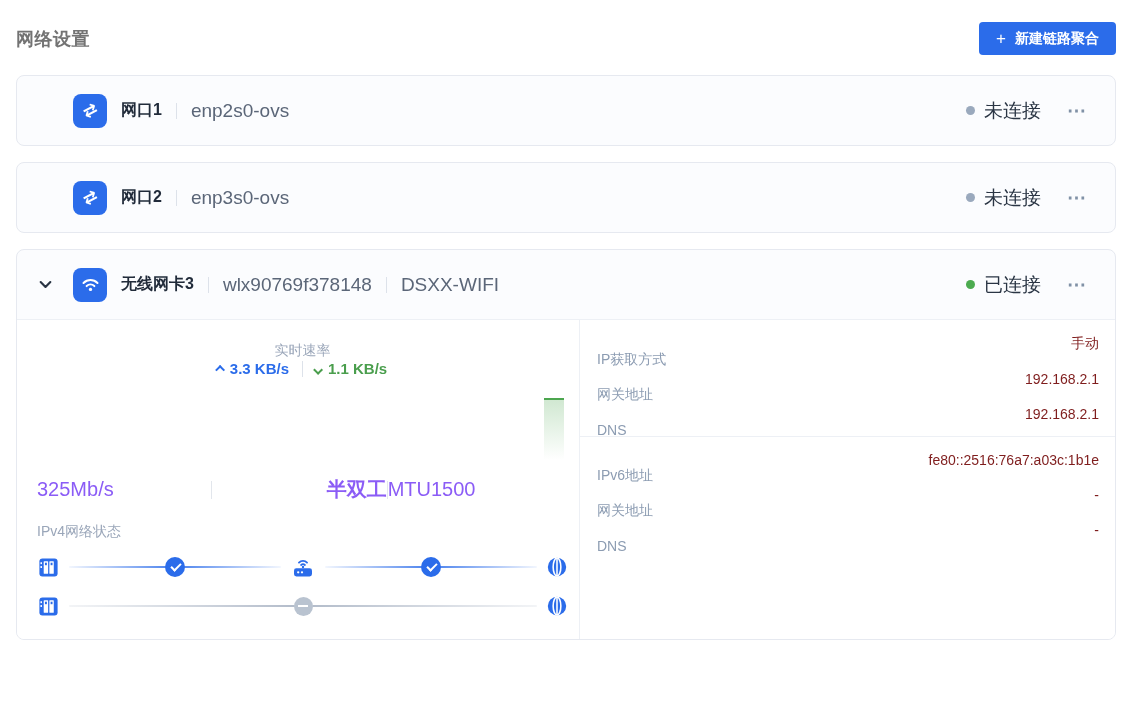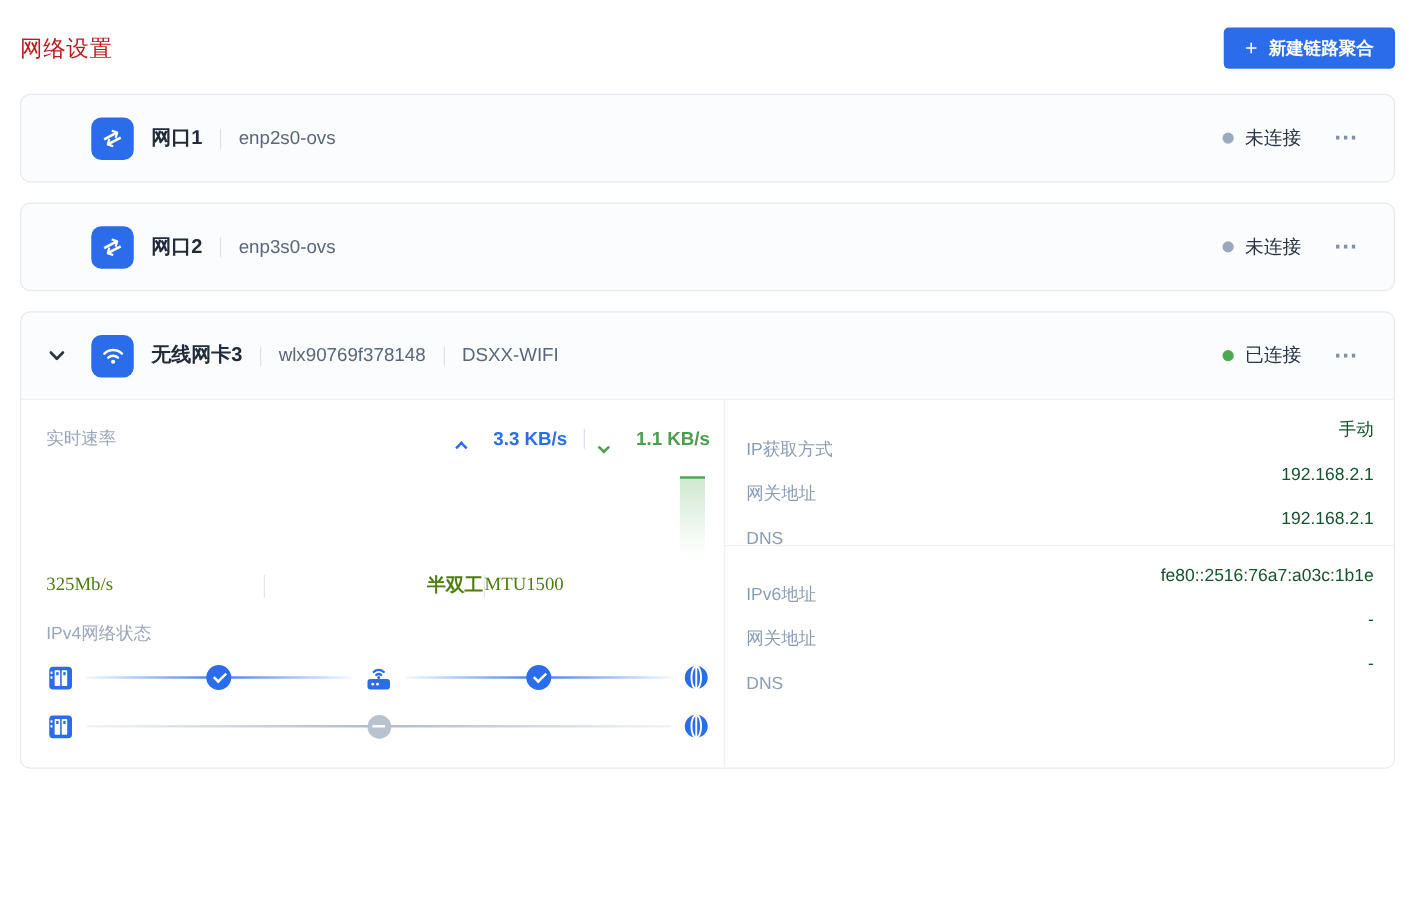--- a/index.html
+++ b/index.html
@@ -1,66 +1,66 @@
 <!DOCTYPE html>
 <html><head>
 <meta charset="utf-8">
 <style>
   * { box-sizing: border-box; margin: 0; padding: 0; }
   html,body { width:1132px; height:724px; background:#fff;
     font-family:"Liberation Sans","DejaVu Sans",sans-serif; color:#222c3a; }
   .page { padding:16px; }
 
   .topbar { display:flex; align-items:center; justify-content:space-between; margin:6px 0 20px 0; }
-  .page-title { font-size:18px; font-weight:400; color:#b91c1c; letter-spacing:0.5px; }
+  .page-title { font-size:18px; font-weight:700; color:#737373; letter-spacing:0.5px; }
   .btn-primary { display:inline-flex; align-items:center; gap:9px; background:#2b6cea; color:#fff;
     border:none; border-radius:4px; height:33px; padding:0 17px; font-size:14px; font-weight:700;
     cursor:pointer; font-family:inherit; }
   .btn-plus { font-size:17px; font-weight:400; line-height:1; }
 
   .card { border:1px solid #e6e9f0; border-radius:8px; background:#fbfcfe; margin-bottom:16px; overflow:hidden; }
   .card-header { display:flex; align-items:center; height:69px; padding:0 24px 0 0; }
   .arrow-slot { width:56px; display:flex; align-items:center; justify-content:center; flex:0 0 56px; }
   .chev-btn { background:none; border:none; cursor:pointer; display:flex; padding:4px; }
   .nic-icon { width:34px; height:34px; border-radius:8px; background:#2b6cea; color:#fff;
     display:flex; align-items:center; justify-content:center; flex:0 0 34px; }
   .swap-glyph { font-size:17px; font-weight:700; transform:rotate(-28deg); display:inline-block; }
   .nic-name { font-size:16px; font-weight:700; color:#212b3a; margin-left:14px; }
   .tdiv { width:1px; height:16px; background:#dde2ea; margin:0 14px; }
-  .nic-dev { font-size:15px; color:#5b6678; }
+  .nic-dev { font-size:19px; color:#5b6678; }
   .head-right { margin-left:auto; display:flex; align-items:center; }
   .status-dot { width:9px; height:9px; border-radius:50%; }
-  .status-text { font-size:15px; color:#2a3544; margin-left:9px; }
+  .status-text { font-size:19px; color:#2a3544; margin-left:9px; }
   .more-btn { background:none; border:none; cursor:pointer; color:#8091a6; font-size:19px;
     font-weight:700; margin-left:22px; line-height:1; padding:2px 4px; letter-spacing:1px; }
 
   .card-body { display:flex; background:#fff; border-top:1px solid #edf0f5; }
   .col-left { width:562px; flex:0 0 562px; padding:14px 11px 20px 20px; }
   .col-right { flex:1; border-left:1px solid #edf0f5; padding:6px 16px 10px 17px; }
 
-  .rt-row { display:flex; align-items:center; justify-content:space-between; margin-top:8px; }
+  .rt-row { display:flex; align-items:center; justify-content:space-between; margin-top:8px;flex-direction:column; }
   .sec-label { color:#9aa6b9; font-size:14px; }
   .rt-speeds { display:flex; align-items:center; }
-  .speed { font-size:15px; font-weight:700; display:inline-flex; align-items:flex-end; gap:21px; }
+  .speed { font-size:15px; font-weight:700; display:inline-flex; align-items:center; gap:5px; }
   .speed-up { color:#2b6cea; }
   .speed-down { color:#4a9e4d; }
   .chev-i { width:7px; height:7px; border-left:2px solid currentColor; border-top:2px solid currentColor;
     display:inline-block; }
   .chev-up { transform:rotate(45deg) translateY(2px); }
   .chev-dn { transform:rotate(225deg) translateY(-2px); }
   .speed-div { width:1px; height:16px; background:#dde2ea; margin:0 13px; }
 
   .chart { position:relative; height:78px; margin-top:10px; }
   .chart-bar { position:absolute; right:4px; top:11px; width:20px; height:62px;
     border-top:2px solid #4ca64f;
     background:linear-gradient(to bottom, rgba(76,166,79,0.26), rgba(76,166,79,0.0)); }
 
   .cfg-label { margin-top:14px; }
   .config-row { display:flex; align-items:center; margin-top:11px; }
-  .config-cell { flex:1; font-size:15px; color:#4d7c0f; font-weight:500;font-family:Liberation Serif, serif; }
+  .config-cell { flex:1; font-size:20px; color:#8b5cf6; font-weight:500; }
   .cc-center { text-align:right; font-weight:700; }
   .cc-right { text-align:left; padding-right:6px; }
   .vdiv { width:1px; height:18px; background:#e2e6ec; }
 
   .st-label { margin-top:20px; }
   .status-row { display:flex; align-items:center; margin-top:13px; height:26px; }
   .seg { flex:1; height:2px; border-radius:1px; }
   .seg-b1 { background:linear-gradient(to right, rgba(43,108,234,0.06), rgba(43,108,234,0.8)); }
   .seg-b2 { background:linear-gradient(to right, rgba(43,108,234,0.8), rgba(43,108,234,0.06)); }
   .seg-g1 { background:linear-gradient(to right, rgba(154,166,185,0.12), rgba(154,166,185,0.75)); }
@@ -69,21 +69,21 @@
   .node-check { background:#2b6cea; }
   .node-check::after { content:""; position:absolute; left:5.5px; top:6px; width:8px; height:4px;
     border-left:2px solid #fff; border-bottom:2px solid #fff; transform:rotate(-45deg); }
   .node-dash { background:#b9c3d0; width:19px; height:19px; flex-basis:19px; }
   .node-dash::after { content:""; position:absolute; left:4.5px; top:8.5px; width:10px; height:2px; background:#fff; }
   .ep-icon { flex:0 0 auto; display:flex; align-items:center; justify-content:center; }
   .ep-gap-l { margin-right:9px; } .ep-gap-r { margin-left:9px; } .ep-gap-m { margin:0 9px; }
 
   .detail-row { display:flex; align-items:center; justify-content:space-between; height:35px; font-size:14px; }
   .detail-label { color:#8c9cb2;margin-top:32px; }
-  .detail-value { color:#14532d; }
+  .detail-value { color:#7f1d1d; }
   .hdiv { height:1px; background:#edf0f5; margin:5px -16px 5px -17px; }
 </style>
 </head>
 <body>
 
 <div class="page">
 
   <div class="topbar">
     <div class="page-title">网络设置</div>
     <button class="btn-primary">

